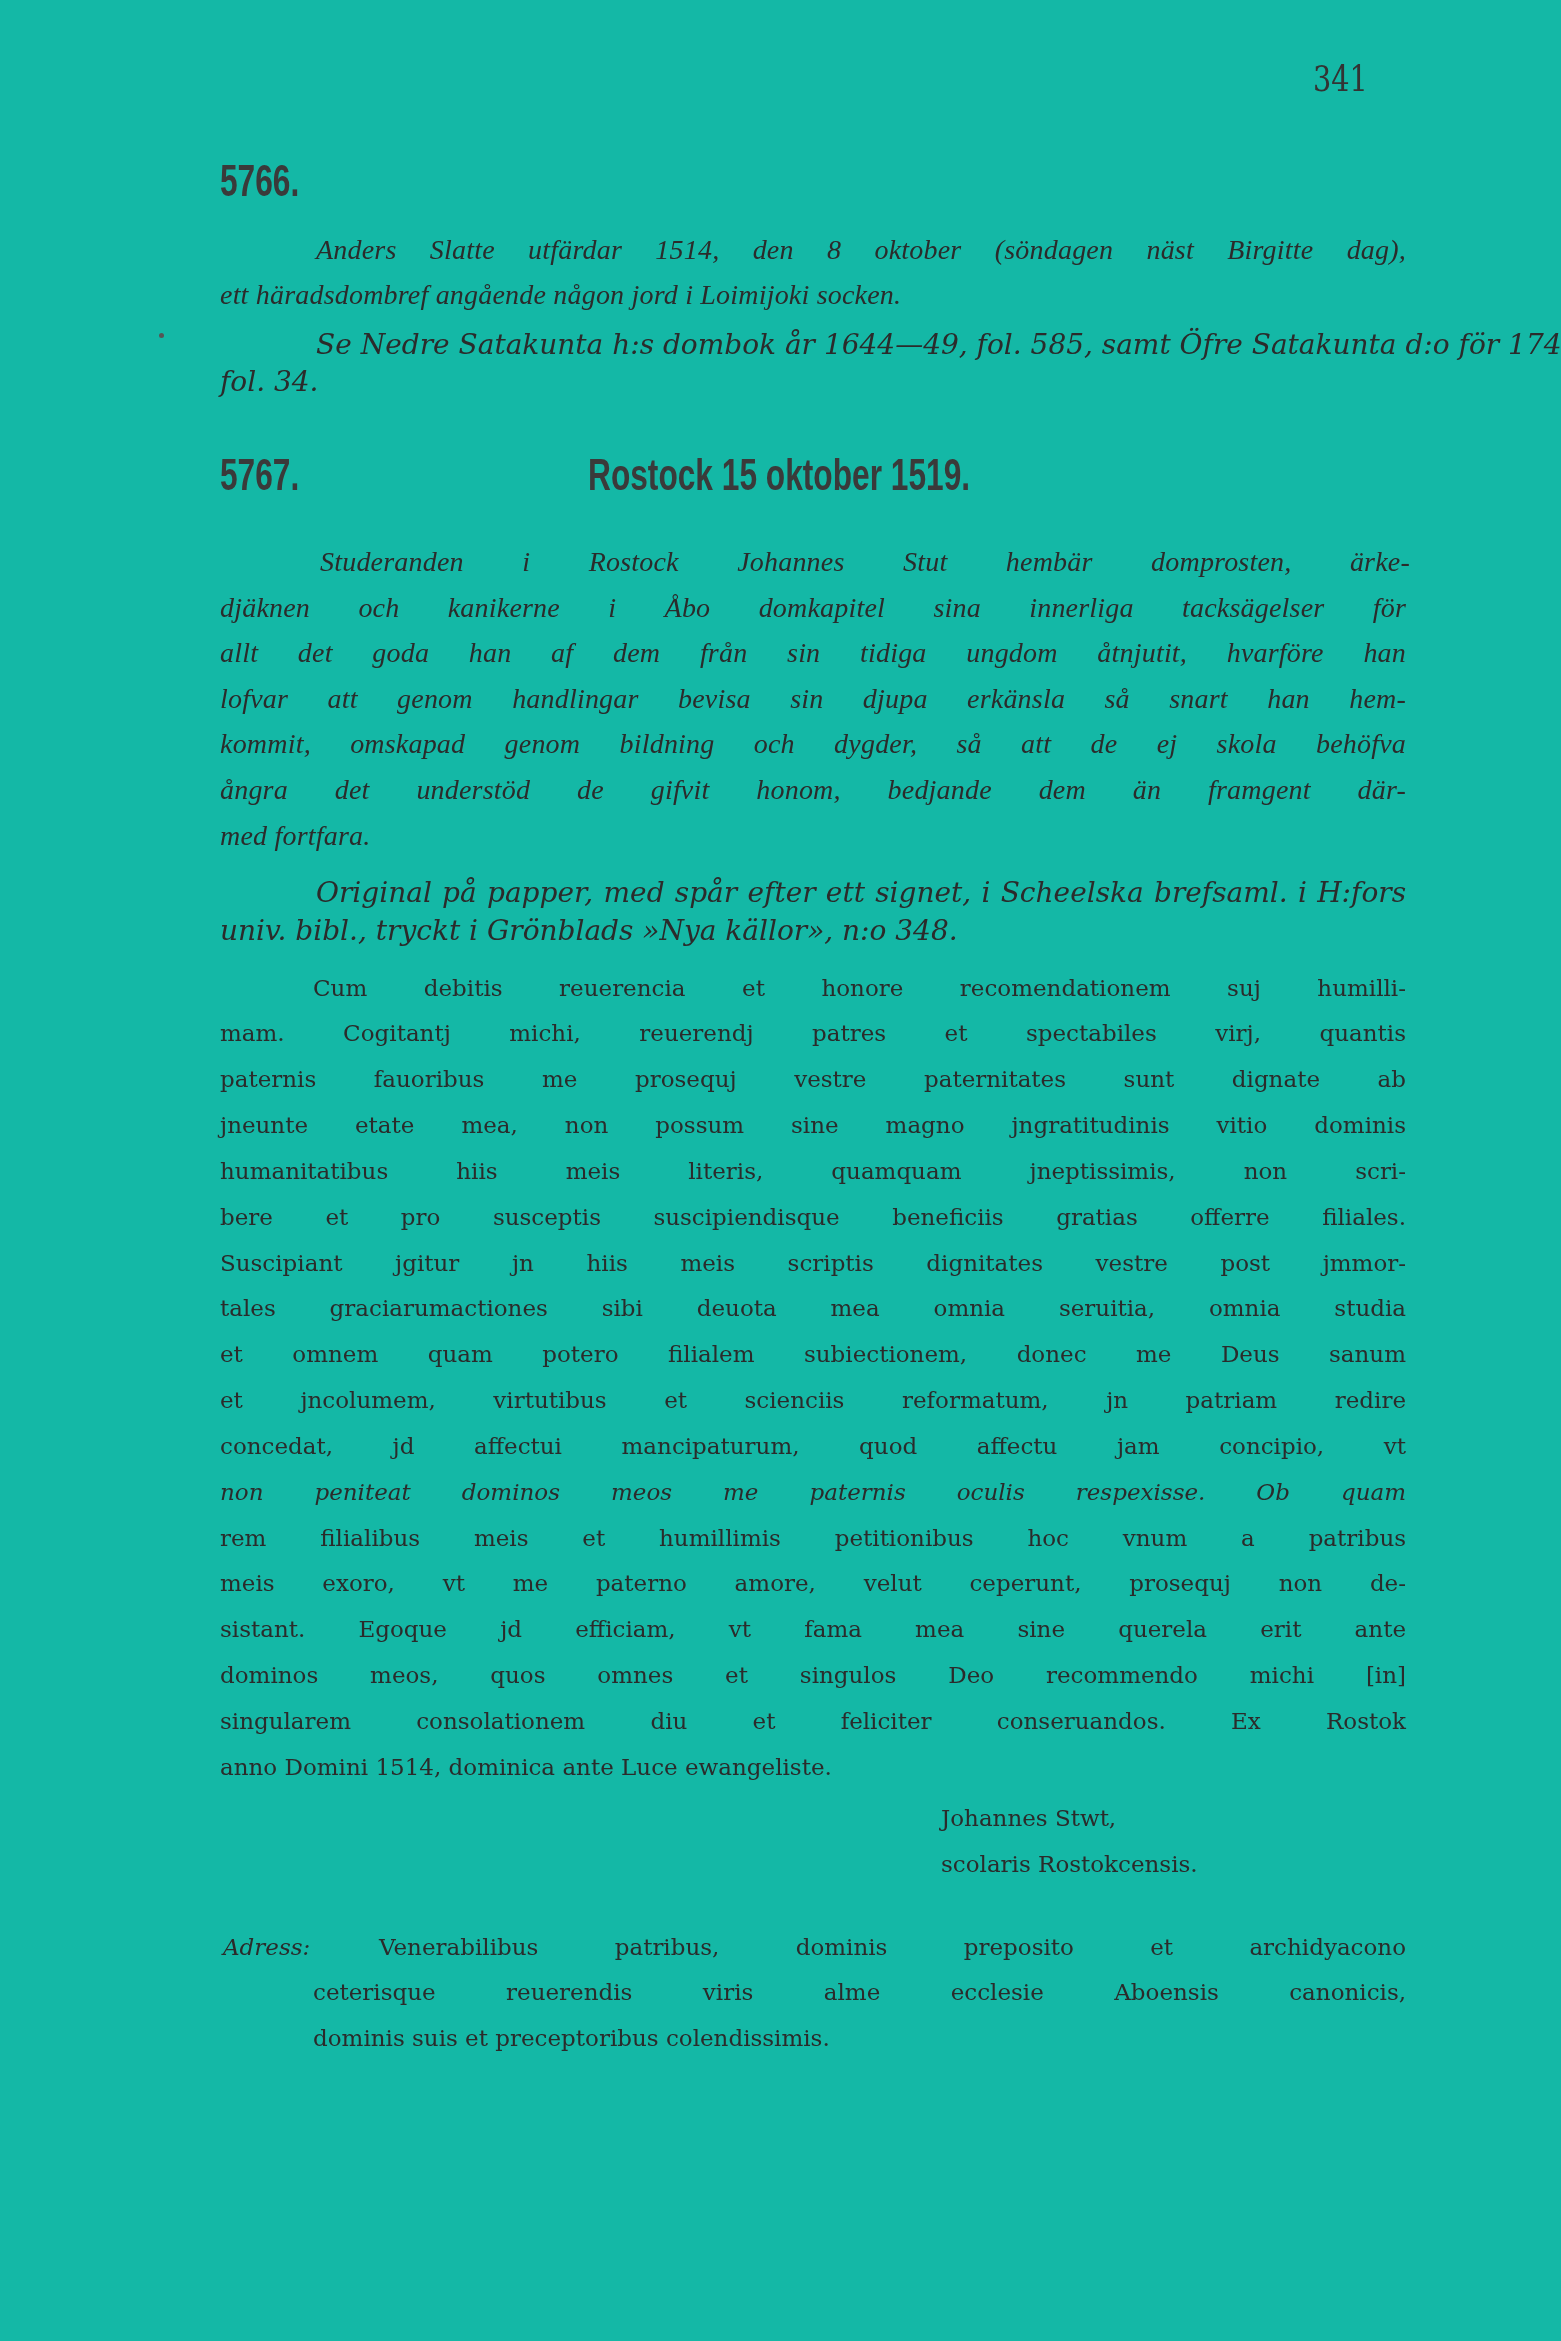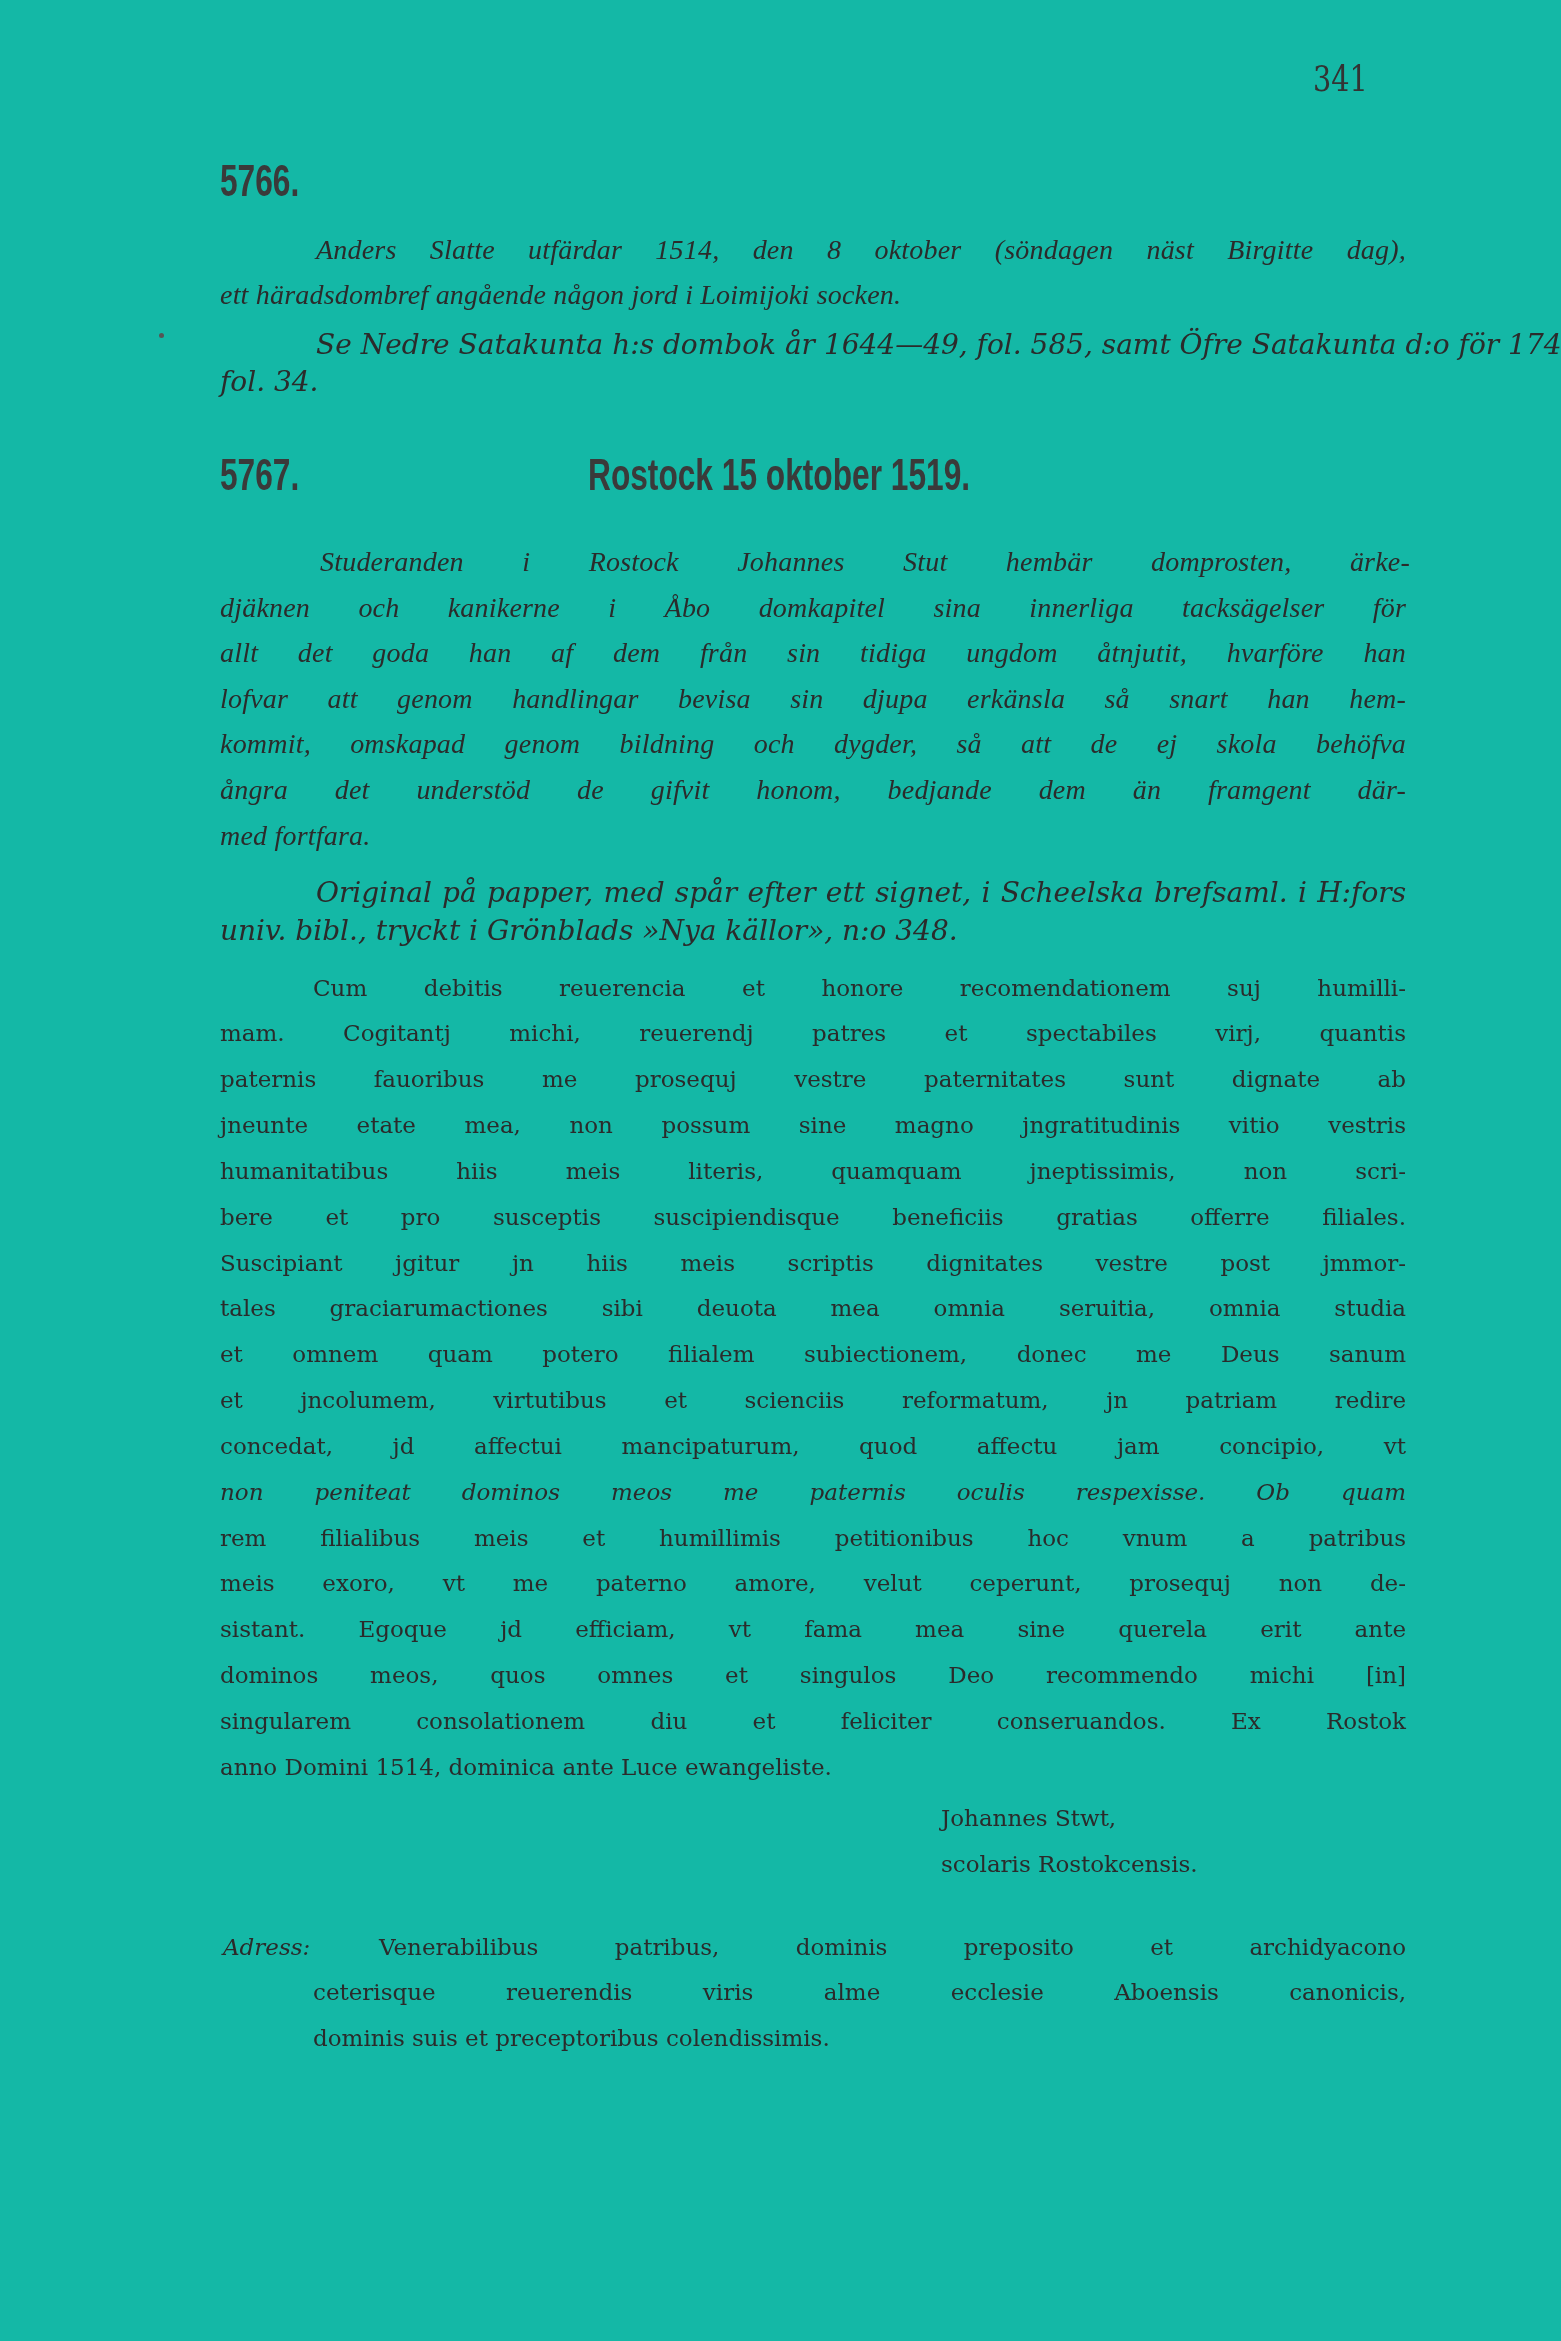--- a/index.html
+++ b/index.html
@@ -59,21 +59,21 @@
 
     <div>
       <div class="ln ital sm just" style="left: 316px; top: 879px; width: 1090px; white-space: nowrap; word-spacing: 0px; text-align: left;">Original på papper, med spår efter ett signet, i Scheelska brefsaml. i H:fors</div>
       <div class="ln ital sm" style="left:220px; top:917px;">univ. bibl., tryckt i Grönblads »Nya källor», n:o 348.</div>
     </div>
 
     <div>
       <div class="ln serif lat just" style="left: 313px; top: 977px; width: 1093px; white-space: nowrap; word-spacing: 0px; text-align: left;">Cum debitis reuerencia et honore recomendationem suj humilli-</div>
       <div class="ln serif lat just" style="left: 220px; top: 1022px; width: 1186px; white-space: nowrap; word-spacing: 0px; text-align: left;">mam. Cogitantj michi, reuerendj patres et spectabiles virj, quantis</div>
       <div class="ln serif lat just" style="left: 220px; top: 1068px; width: 1186px; white-space: nowrap; word-spacing: 0px; text-align: left;">paternis fauoribus me prosequj vestre paternitates sunt dignate ab</div>
-      <div class="ln serif lat just" style="left: 220px; top: 1114px; width: 1186px; white-space: nowrap; word-spacing: 0px; text-align: left;">jneunte etate mea, non possum sine magno jngratitudinis vitio vestris</div>
+      <div class="ln serif lat just" style="left: 220px; top: 1114px; width: 1186px; white-space: nowrap; word-spacing: 0px; text-align: left;">jneunte etate mea, non possum sine magno jngratitudinis vitio dominis</div>
       <div class="ln serif lat just" style="left: 220px; top: 1160px; width: 1186px; white-space: nowrap; word-spacing: 0px; text-align: left;">humanitatibus hiis meis literis, quamquam jneptissimis, non scri-</div>
       <div class="ln serif lat just" style="left: 220px; top: 1206px; width: 1186px; white-space: nowrap; word-spacing: 0px; text-align: left;">bere et pro susceptis suscipiendisque beneficiis gratias offerre filiales.</div>
       <div class="ln serif lat just" style="left: 220px; top: 1252px; width: 1186px; white-space: nowrap; word-spacing: 0px; text-align: left;">Suscipiant jgitur jn hiis meis scriptis dignitates vestre post jmmor-</div>
       <div class="ln serif lat just" style="left: 220px; top: 1297px; width: 1186px; white-space: nowrap; word-spacing: 0px; text-align: right;">tales graciarumactiones sibi deuota mea omnia seruitia, omnia studia</div>
       <div class="ln serif lat just" style="left: 220px; top: 1343px; width: 1186px; white-space: nowrap; word-spacing: 0px; text-align: left;">et omnem quam potero filialem subiectionem, donec me Deus sanum</div>
       <div class="ln serif lat just" style="left: 220px; top: 1389px; width: 1186px; white-space: nowrap; word-spacing: 0px; text-align: left;">et jncolumem, virtutibus et scienciis reformatum, jn patriam redire</div>
       <div class="ln serif lat just" style="left: 220px; top: 1435px; width: 1186px; white-space: nowrap; word-spacing: 0px; text-align: left;">concedat, jd affectui mancipaturum, quod affectu jam concipio, vt</div>
       <div class="ln serif lat just" style="left: 220px; top: 1481px; width: 1186px; white-space: nowrap; word-spacing: 0px; text-align: left; font-style: italic;">non peniteat dominos meos me paternis oculis respexisse. Ob quam</div>
       <div class="ln serif lat just" style="left: 220px; top: 1527px; width: 1186px; white-space: nowrap; word-spacing: 0px; text-align: left;">rem filialibus meis et humillimis petitionibus hoc vnum a patribus</div>
       <div class="ln serif lat just" style="left: 220px; top: 1572px; width: 1186px; white-space: nowrap; word-spacing: 0px; text-align: left;">meis exoro, vt me paterno amore, velut ceperunt, prosequj non de-</div>

